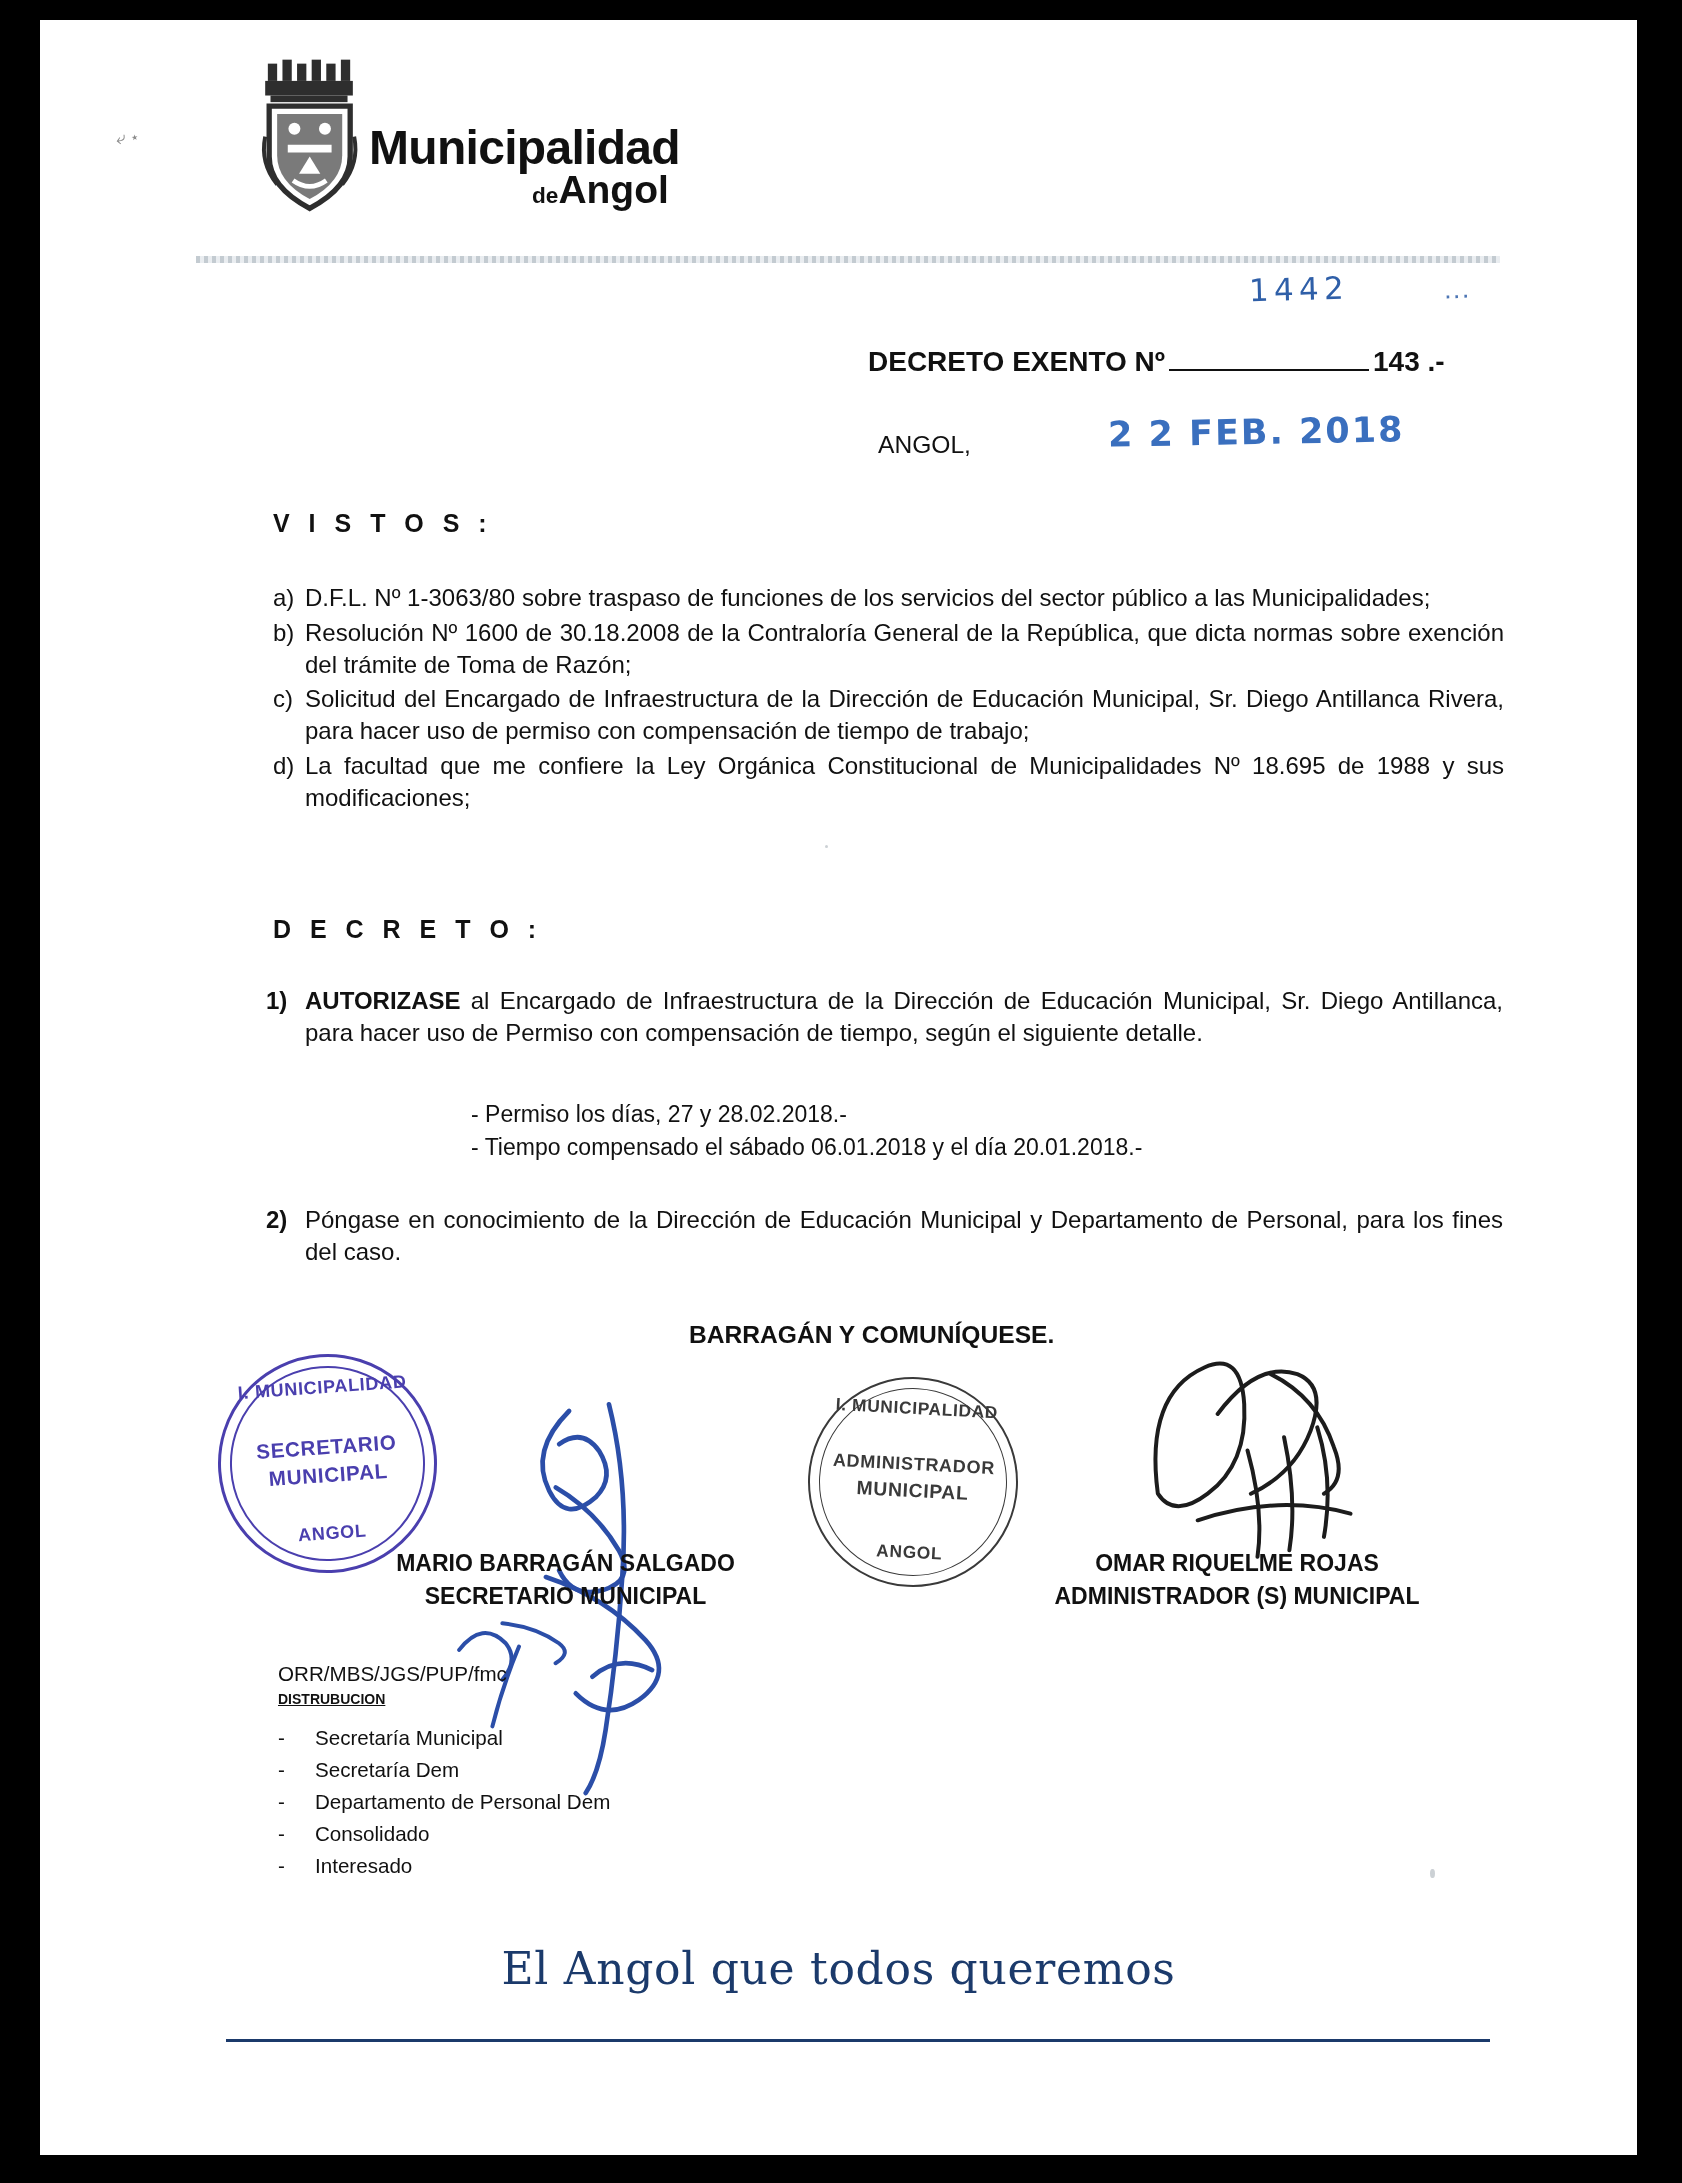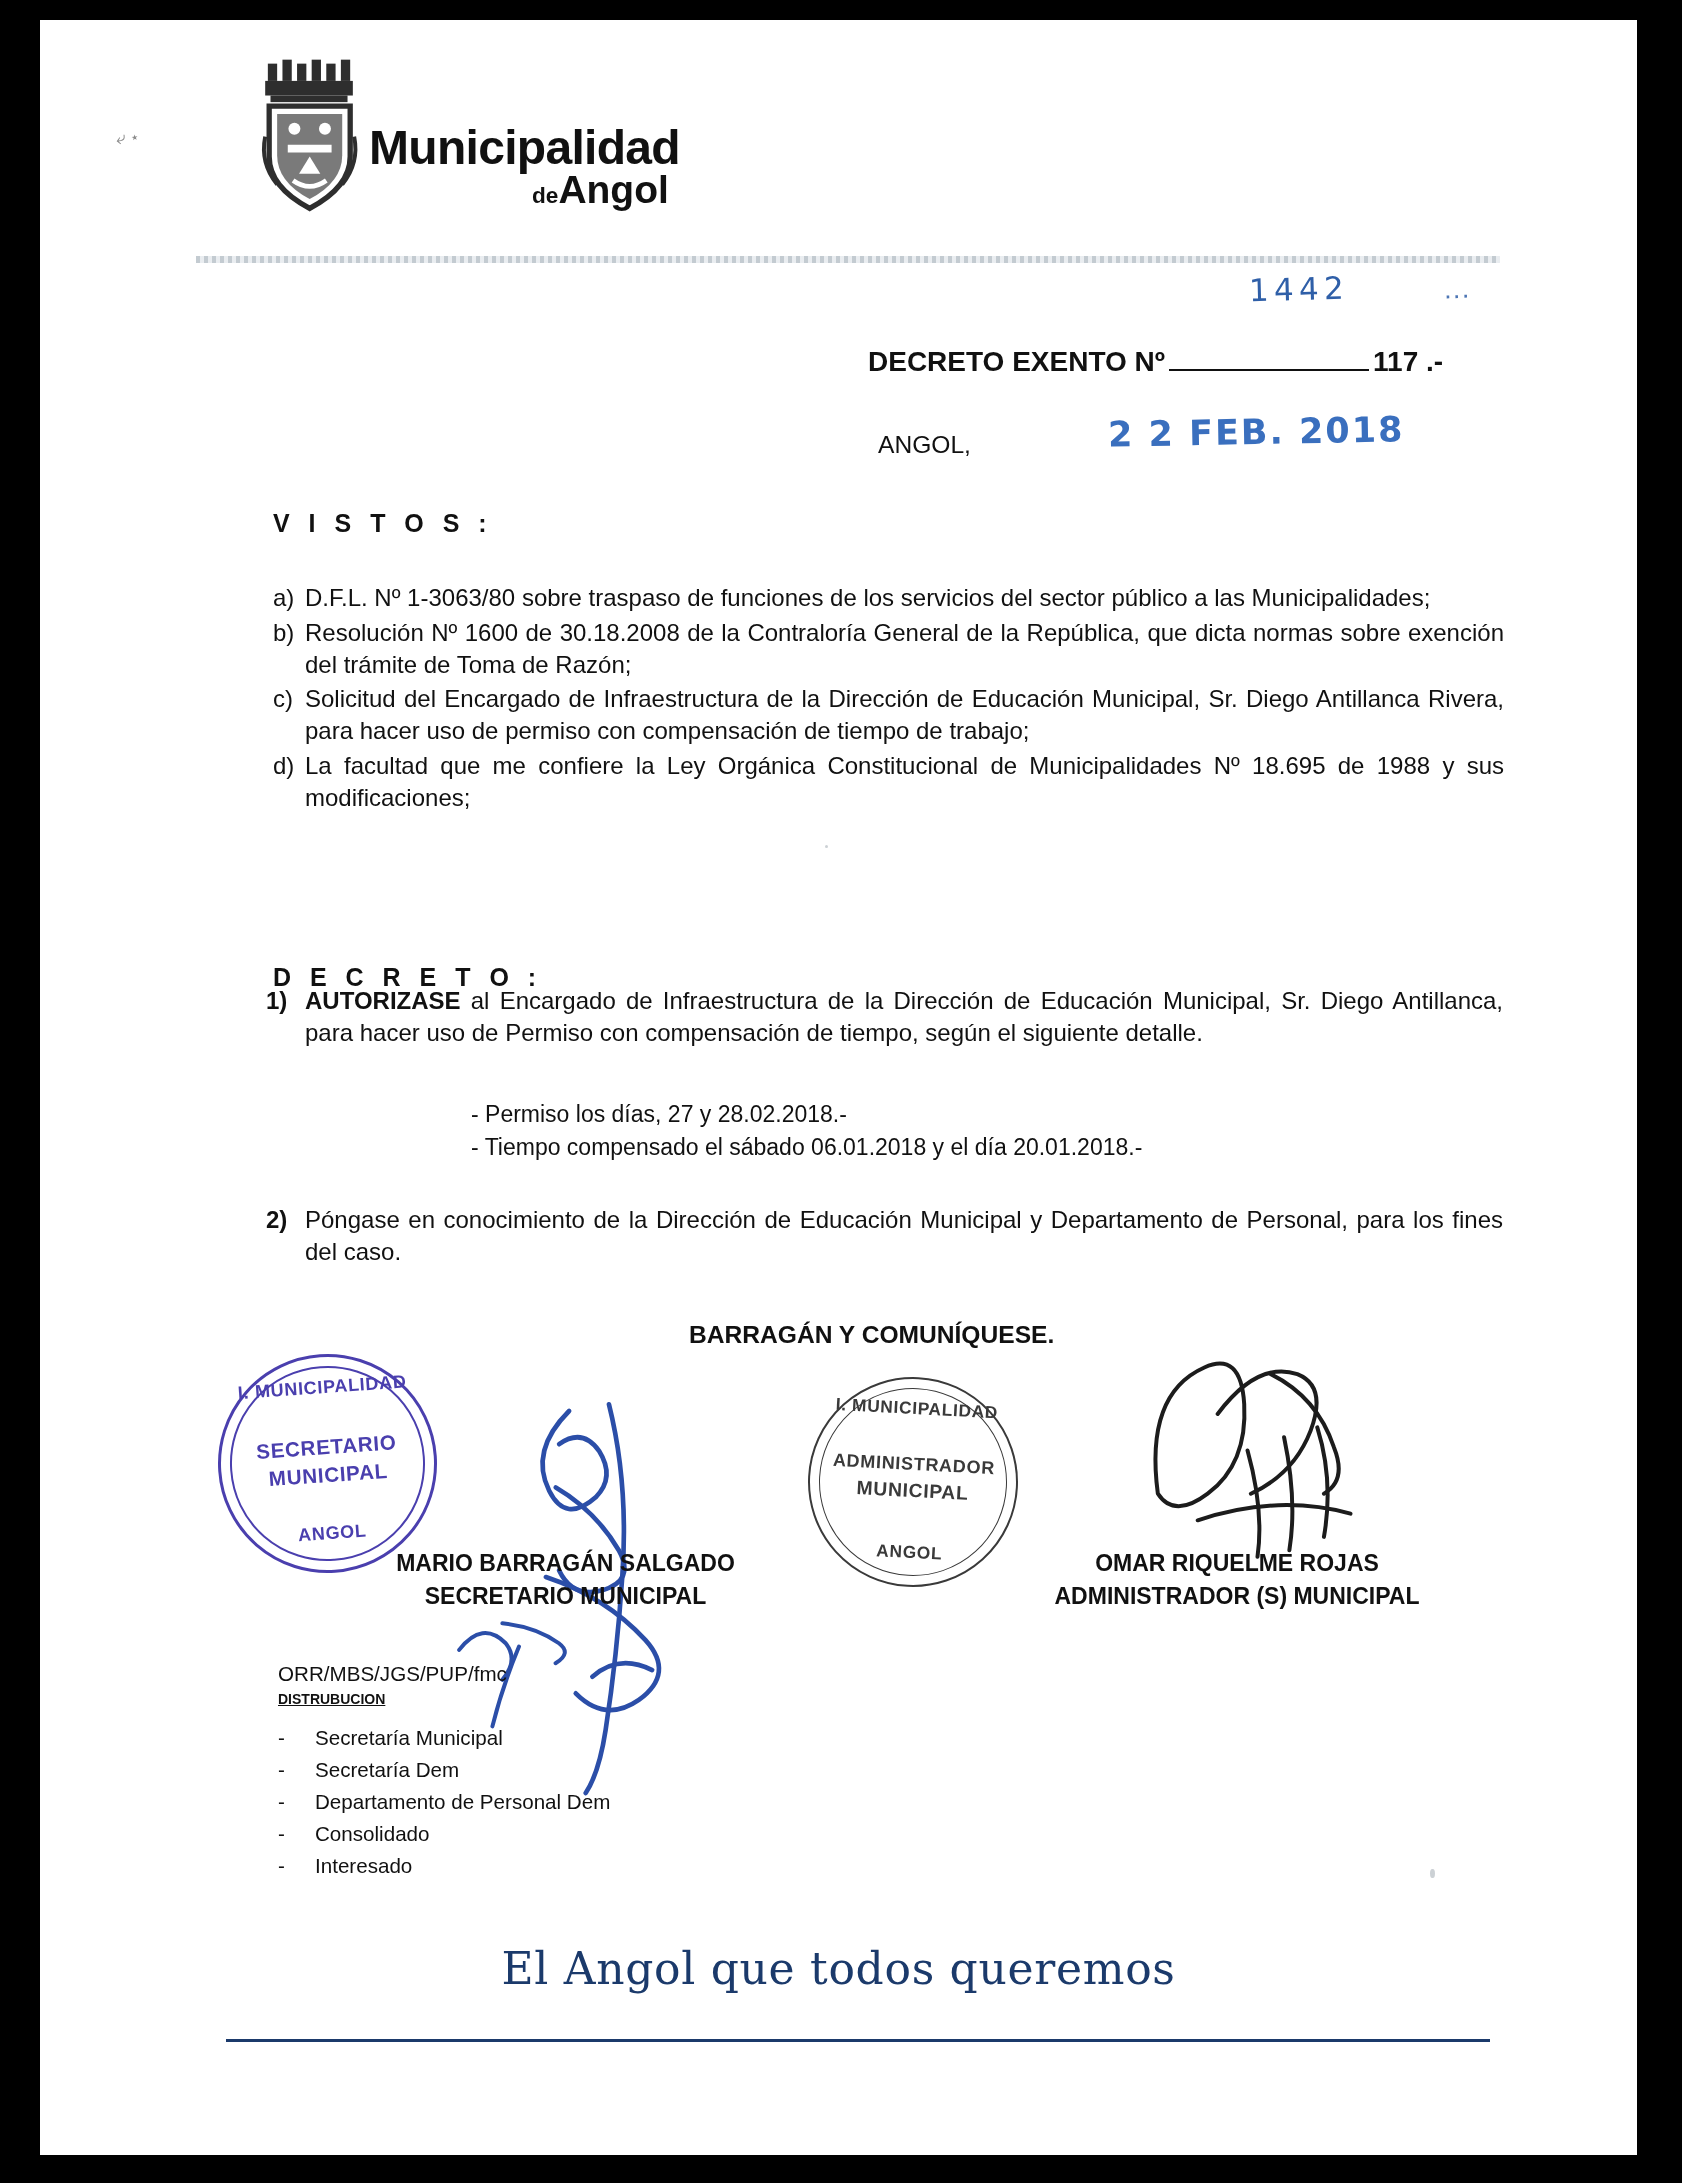--- a/index.html
+++ b/index.html
@@ -142,21 +142,21 @@
   }
   
   .section-head {
     position: absolute;
     font-size: 25px;
     font-weight: bold;
     letter-spacing: 6px;
     color: #111;
   }
   #vistos-head { left: 233px; top: 489px; }
-  #decreto-head { left: 233px; top: 895px; margin-top: 48px; }
+  #decreto-head { left: 233px; top: 895px; }
 
   .vistos-list {
     position: absolute;
     left: 233px;
     top: 562px;
     width: 1231px;
   }
   .vistos-item {
     display: flex;
     font-size: 24px;
@@ -415,21 +415,21 @@
     </div>
 
     <div class="smudge">⤶&nbsp;⋆</div>
     <div class="rule"></div>
   </div>
 
   <div class="stamp-number">1442</div>
   <div class="stamp-number-tail">...</div>
 
   <div class="decreto-line">
-    <span>DECRETO EXENTO Nº</span><span class="decreto-blank"></span><span class="decreto-num">117 .-</span>
+    <span>DECRETO EXENTO Nº</span><span class="decreto-blank"></span><span class="decreto-num">143 .-</span>
   </div>
 
   <div class="angol-line">ANGOL,</div>
   <div class="date-stamp">2 2 FEB. 2018</div>
 
   <div class="section-head" id="vistos-head">V I S T O S :</div>
 
   <div class="vistos-list">
     <div class="vistos-item">
       <span class="mark">a)</span>

